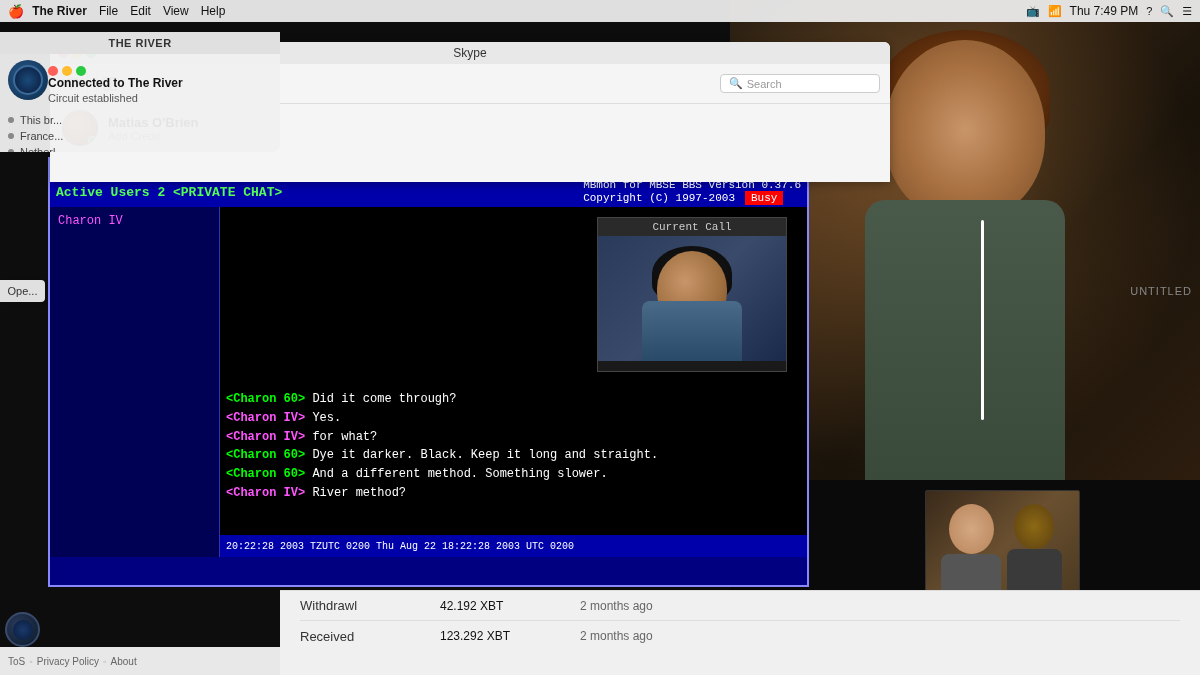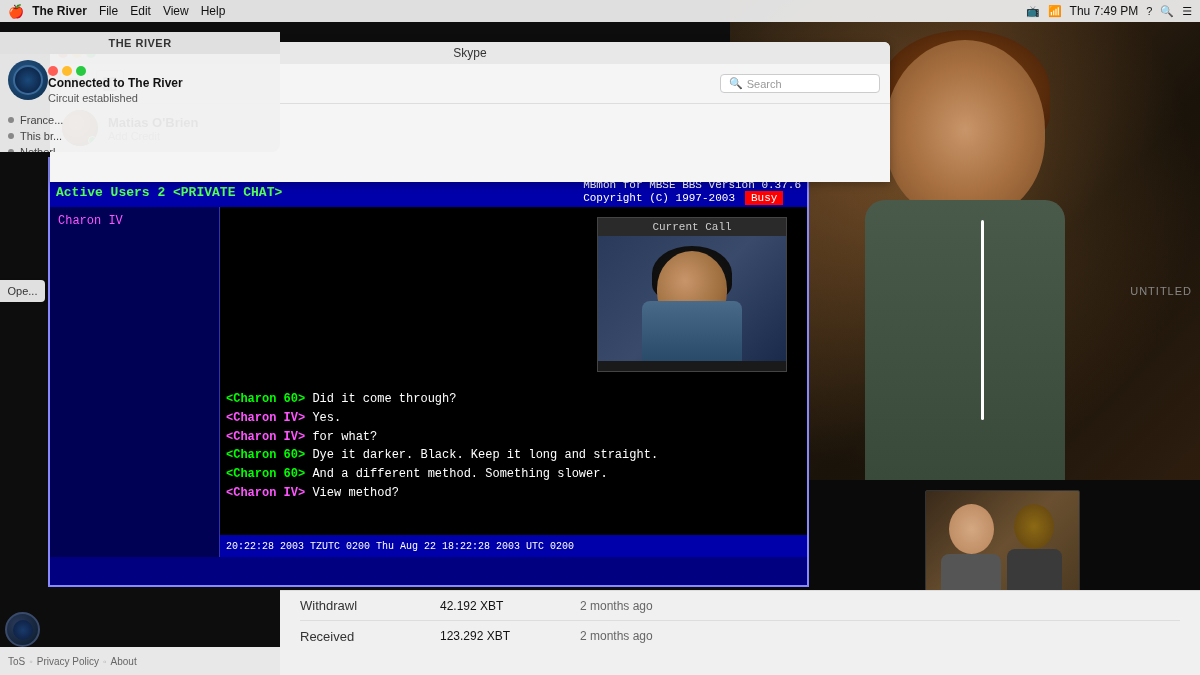--- a/index.html
+++ b/index.html
@@ -776,25 +776,25 @@
         <div class="river-dot river-dot-yellow"></div>
         <div class="river-dot river-dot-green"></div>
       </div>
       <div class="river-title">Connected to The River</div>
       <div class="river-subtitle">Circuit established</div>
     </div>
   </div>
   <div class="river-menu-items">
     <div class="river-menu-item">
       <div class="river-menu-bullet"></div>
-      <span>France...</span>
+      <span>This br...</span>
     </div>
     <div class="river-menu-item">
       <div class="river-menu-bullet"></div>
-      <span>This br...</span>
+      <span>France...</span>
     </div>
     <div class="river-menu-item">
       <div class="river-menu-bullet"></div>
       <span>Netherl...</span>
     </div>
   </div>
 </div>
 
 <div class="open-btn">Ope...</div>
 
@@ -894,21 +894,21 @@
         <div class="bbs-msg">
           <span class="bbs-nick-green">&lt;Charon 60&gt;</span>
           <span class="bbs-text"> Dye it darker. Black. Keep it long and straight.</span>
         </div>
         <div class="bbs-msg">
           <span class="bbs-nick-green">&lt;Charon 60&gt;</span>
           <span class="bbs-text"> And a different method. Something slower.</span>
         </div>
         <div class="bbs-msg">
           <span class="bbs-nick-pink">&lt;Charon IV&gt;</span>
-          <span class="bbs-text"> View method?</span>
+          <span class="bbs-text"> River method?</span>
         </div>
       </div>
 
 
       <div class="bbs-statusbar">
         <span class="bbs-status-text">20:22:28 2003 TZUTC 0200 Thu Aug 22 18:22:28 2003 UTC 0200</span>
       </div>
 
     </div>
   </div>

